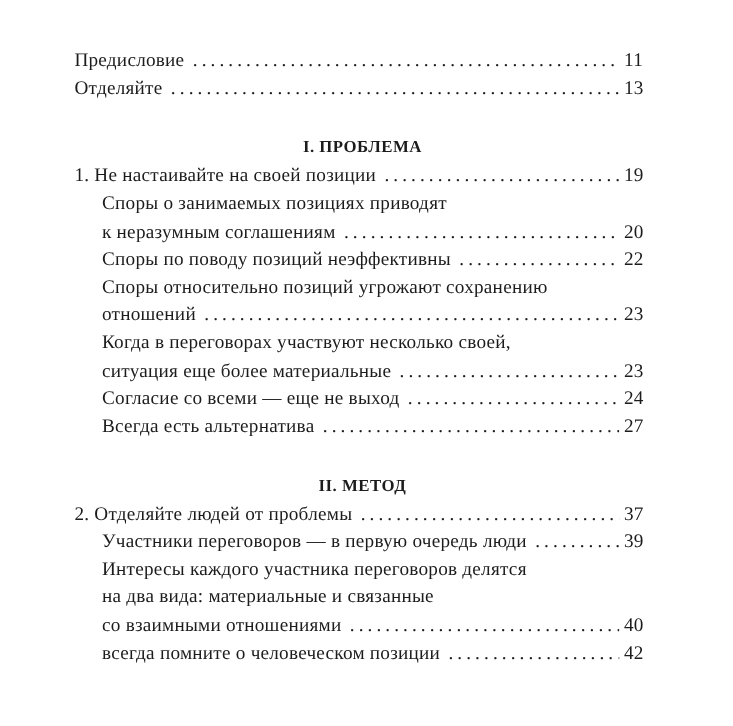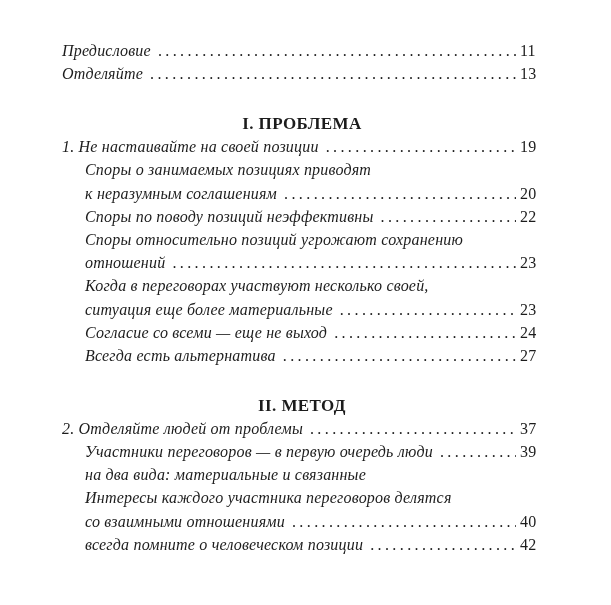--- a/index.html
+++ b/index.html
@@ -25,21 +25,20 @@
   .entry {
     display: flex;
     align-items: baseline;
     line-height: 23.2px;
     font-size: 16px;
     letter-spacing: 0.2px;
   }
   .entry .entry-text {
     flex: 0 0 auto;
     white-space: nowrap;
-    font-style: italic;
   }
   .entry.lvl1 {
     padding-left: 23px;
   }
   .leader {
     flex: 1 1 auto;
     overflow: hidden;
     white-space: nowrap;
     margin-left: 7px;
     margin-right: 4px;
@@ -53,21 +52,21 @@
     flex: 0 0 auto;
     min-width: 22px;
     text-align: left;
     white-space: nowrap;
   }
   .heading {
     margin-top: 26.5px;
     line-height: 23.2px;
     text-align: center;
     font-weight: 700;
-    font-size: 17px;
+    font-size: 14px;
     letter-spacing: 0.4px;
   }
 </style>
 </head>
 <body style="background: rgb(255, 255, 255);">
 
 <div class="page" style="color: rgb(28, 28, 28);">
   <div class="toc-list">
       <div class="entry">
         <span class="entry-text">Предисловие</span>
@@ -129,24 +128,24 @@
         <span class="entry-text">2. Отделяйте людей от проблемы</span>
         <span class="leader"></span>
         <span class="pagenum">37</span>
       </div>
       <div class="entry lvl1">
         <span class="entry-text">Участники переговоров — в первую очередь люди</span>
         <span class="leader"></span>
         <span class="pagenum">39</span>
       </div>
       <div class="entry lvl1">
-        <span class="entry-text">на два вида: материальные и связанные</span>
+        <span class="entry-text">Интересы каждого участника переговоров делятся</span>
       </div>
       <div class="entry lvl1">
-        <span class="entry-text">Интересы каждого участника переговоров делятся</span>
+        <span class="entry-text">на два вида: материальные и связанные</span>
       </div>
       <div class="entry lvl1">
         <span class="entry-text">со взаимными отношениями</span>
         <span class="leader"></span>
         <span class="pagenum">40</span>
       </div>
       <div class="entry lvl1">
         <span class="entry-text">всегда помните о человеческом позиции</span>
         <span class="leader"></span>
         <span class="pagenum">42</span>

